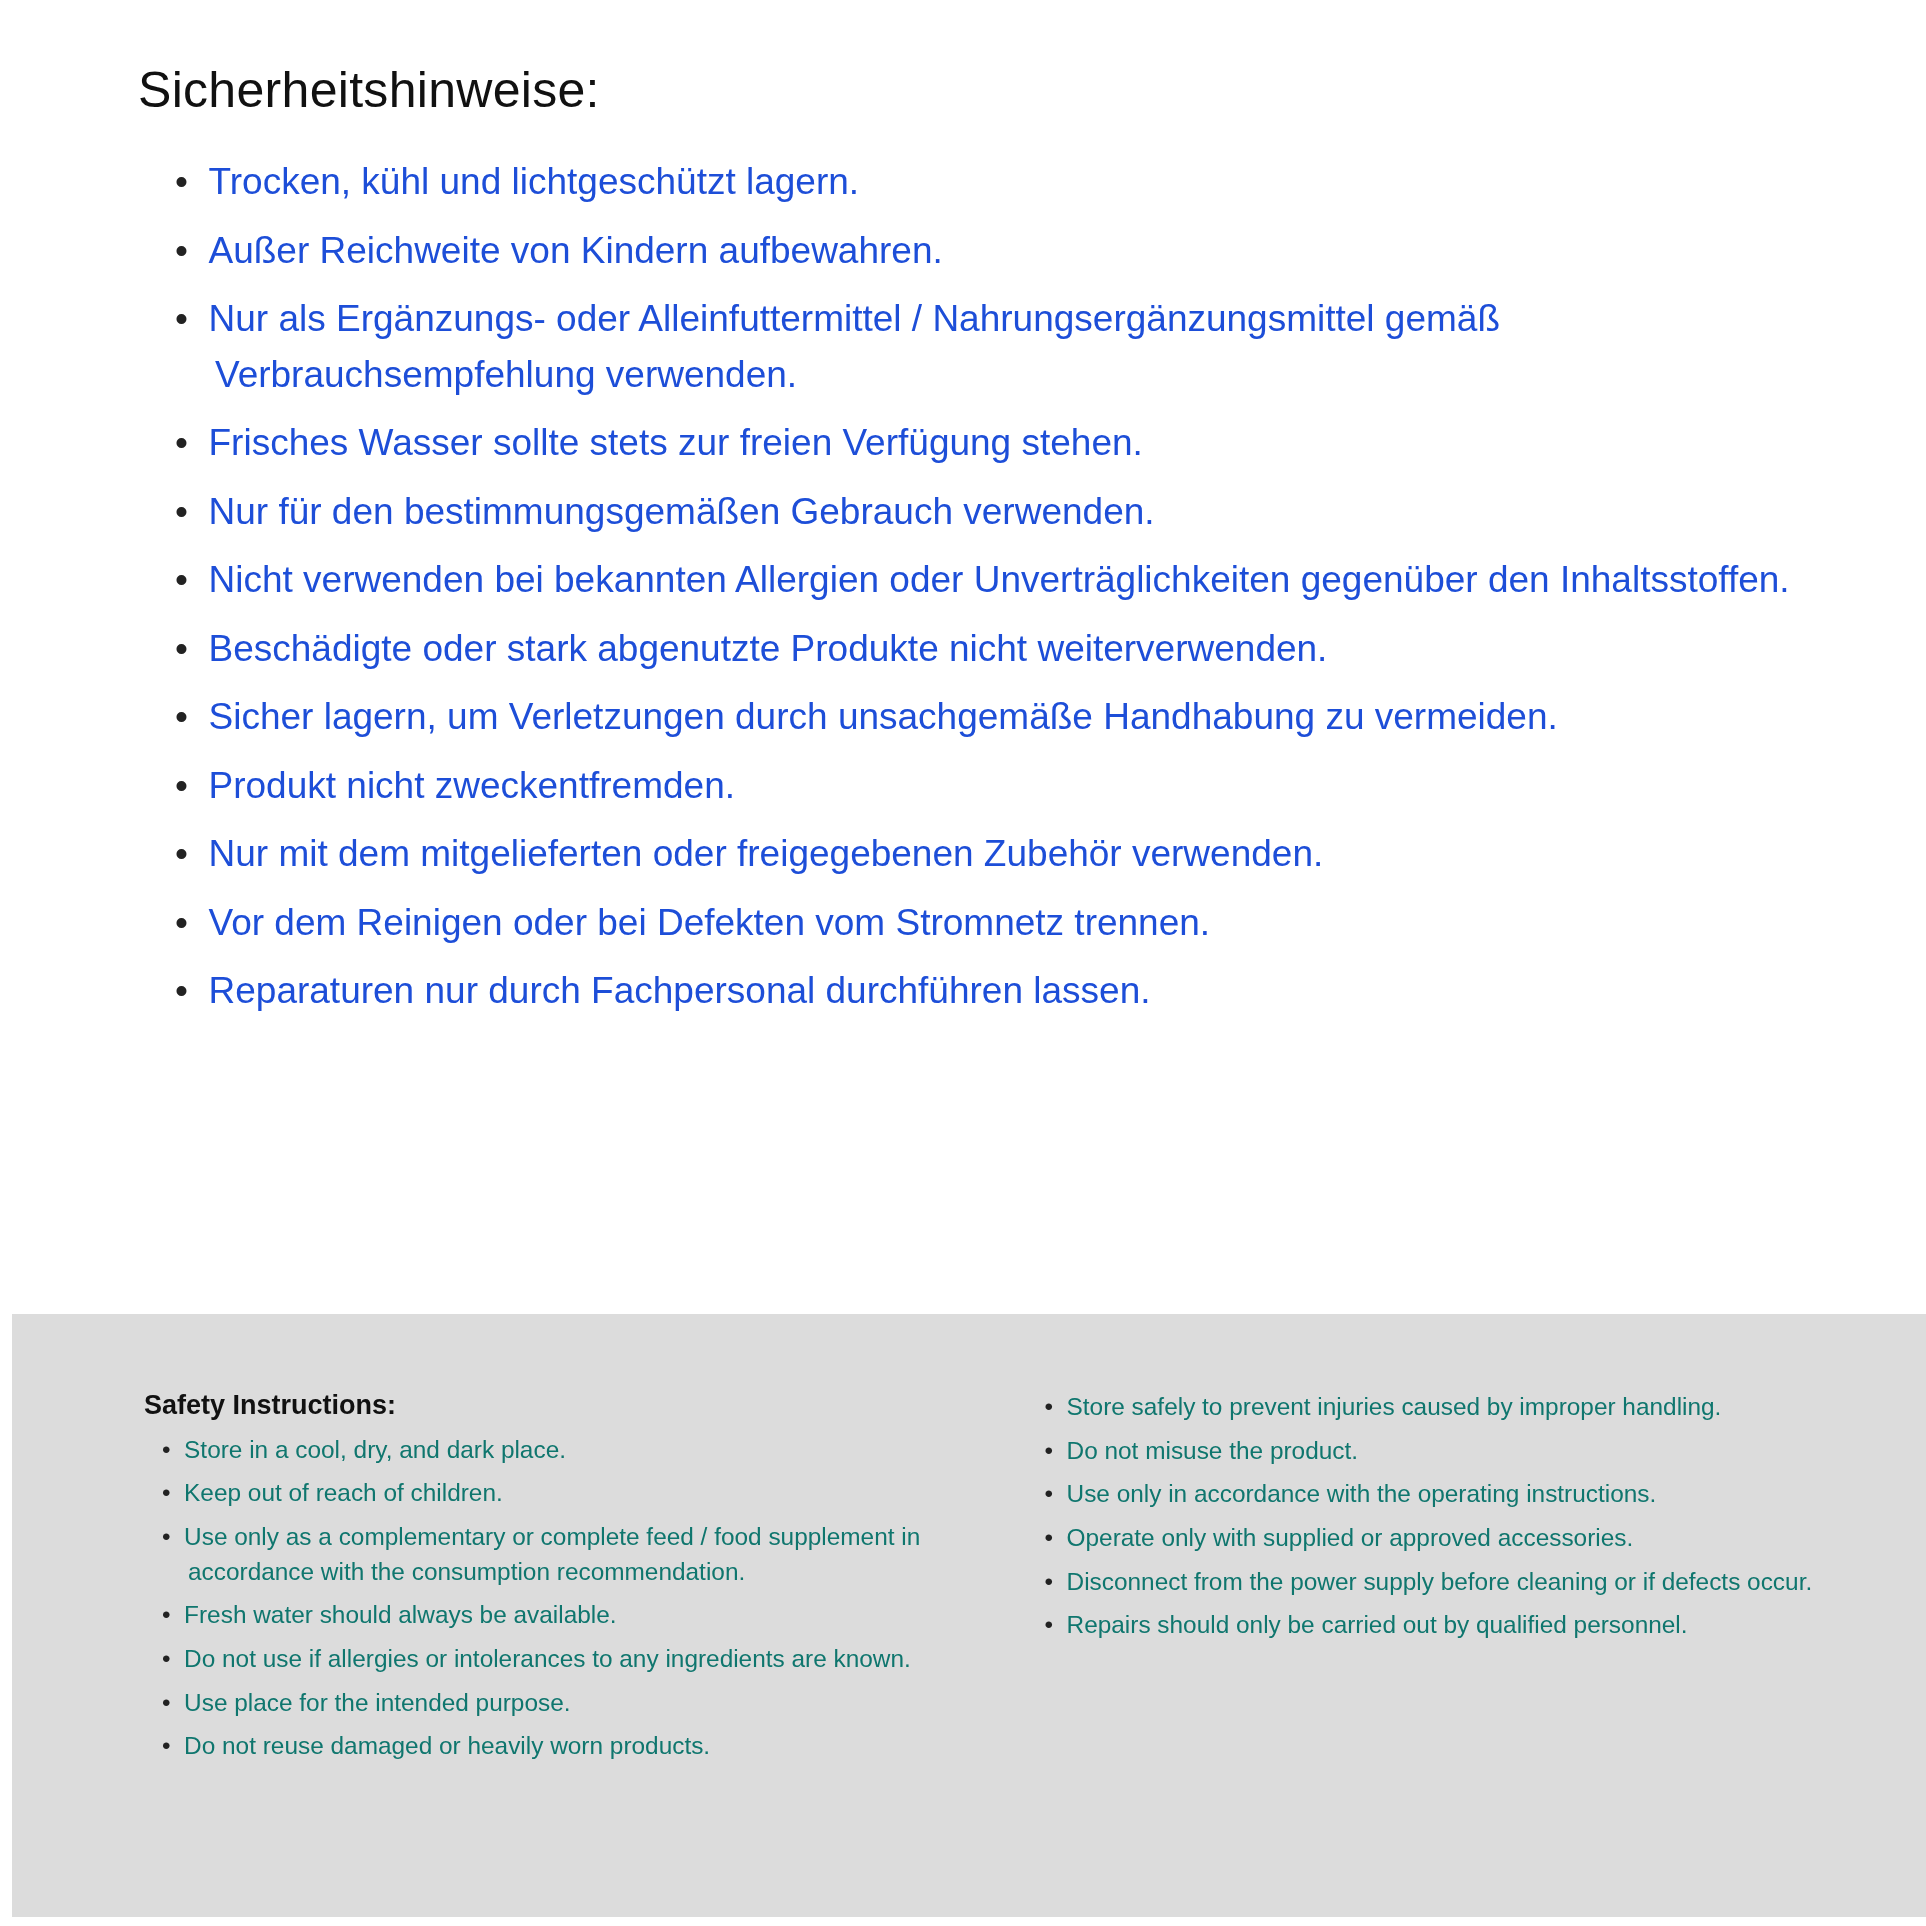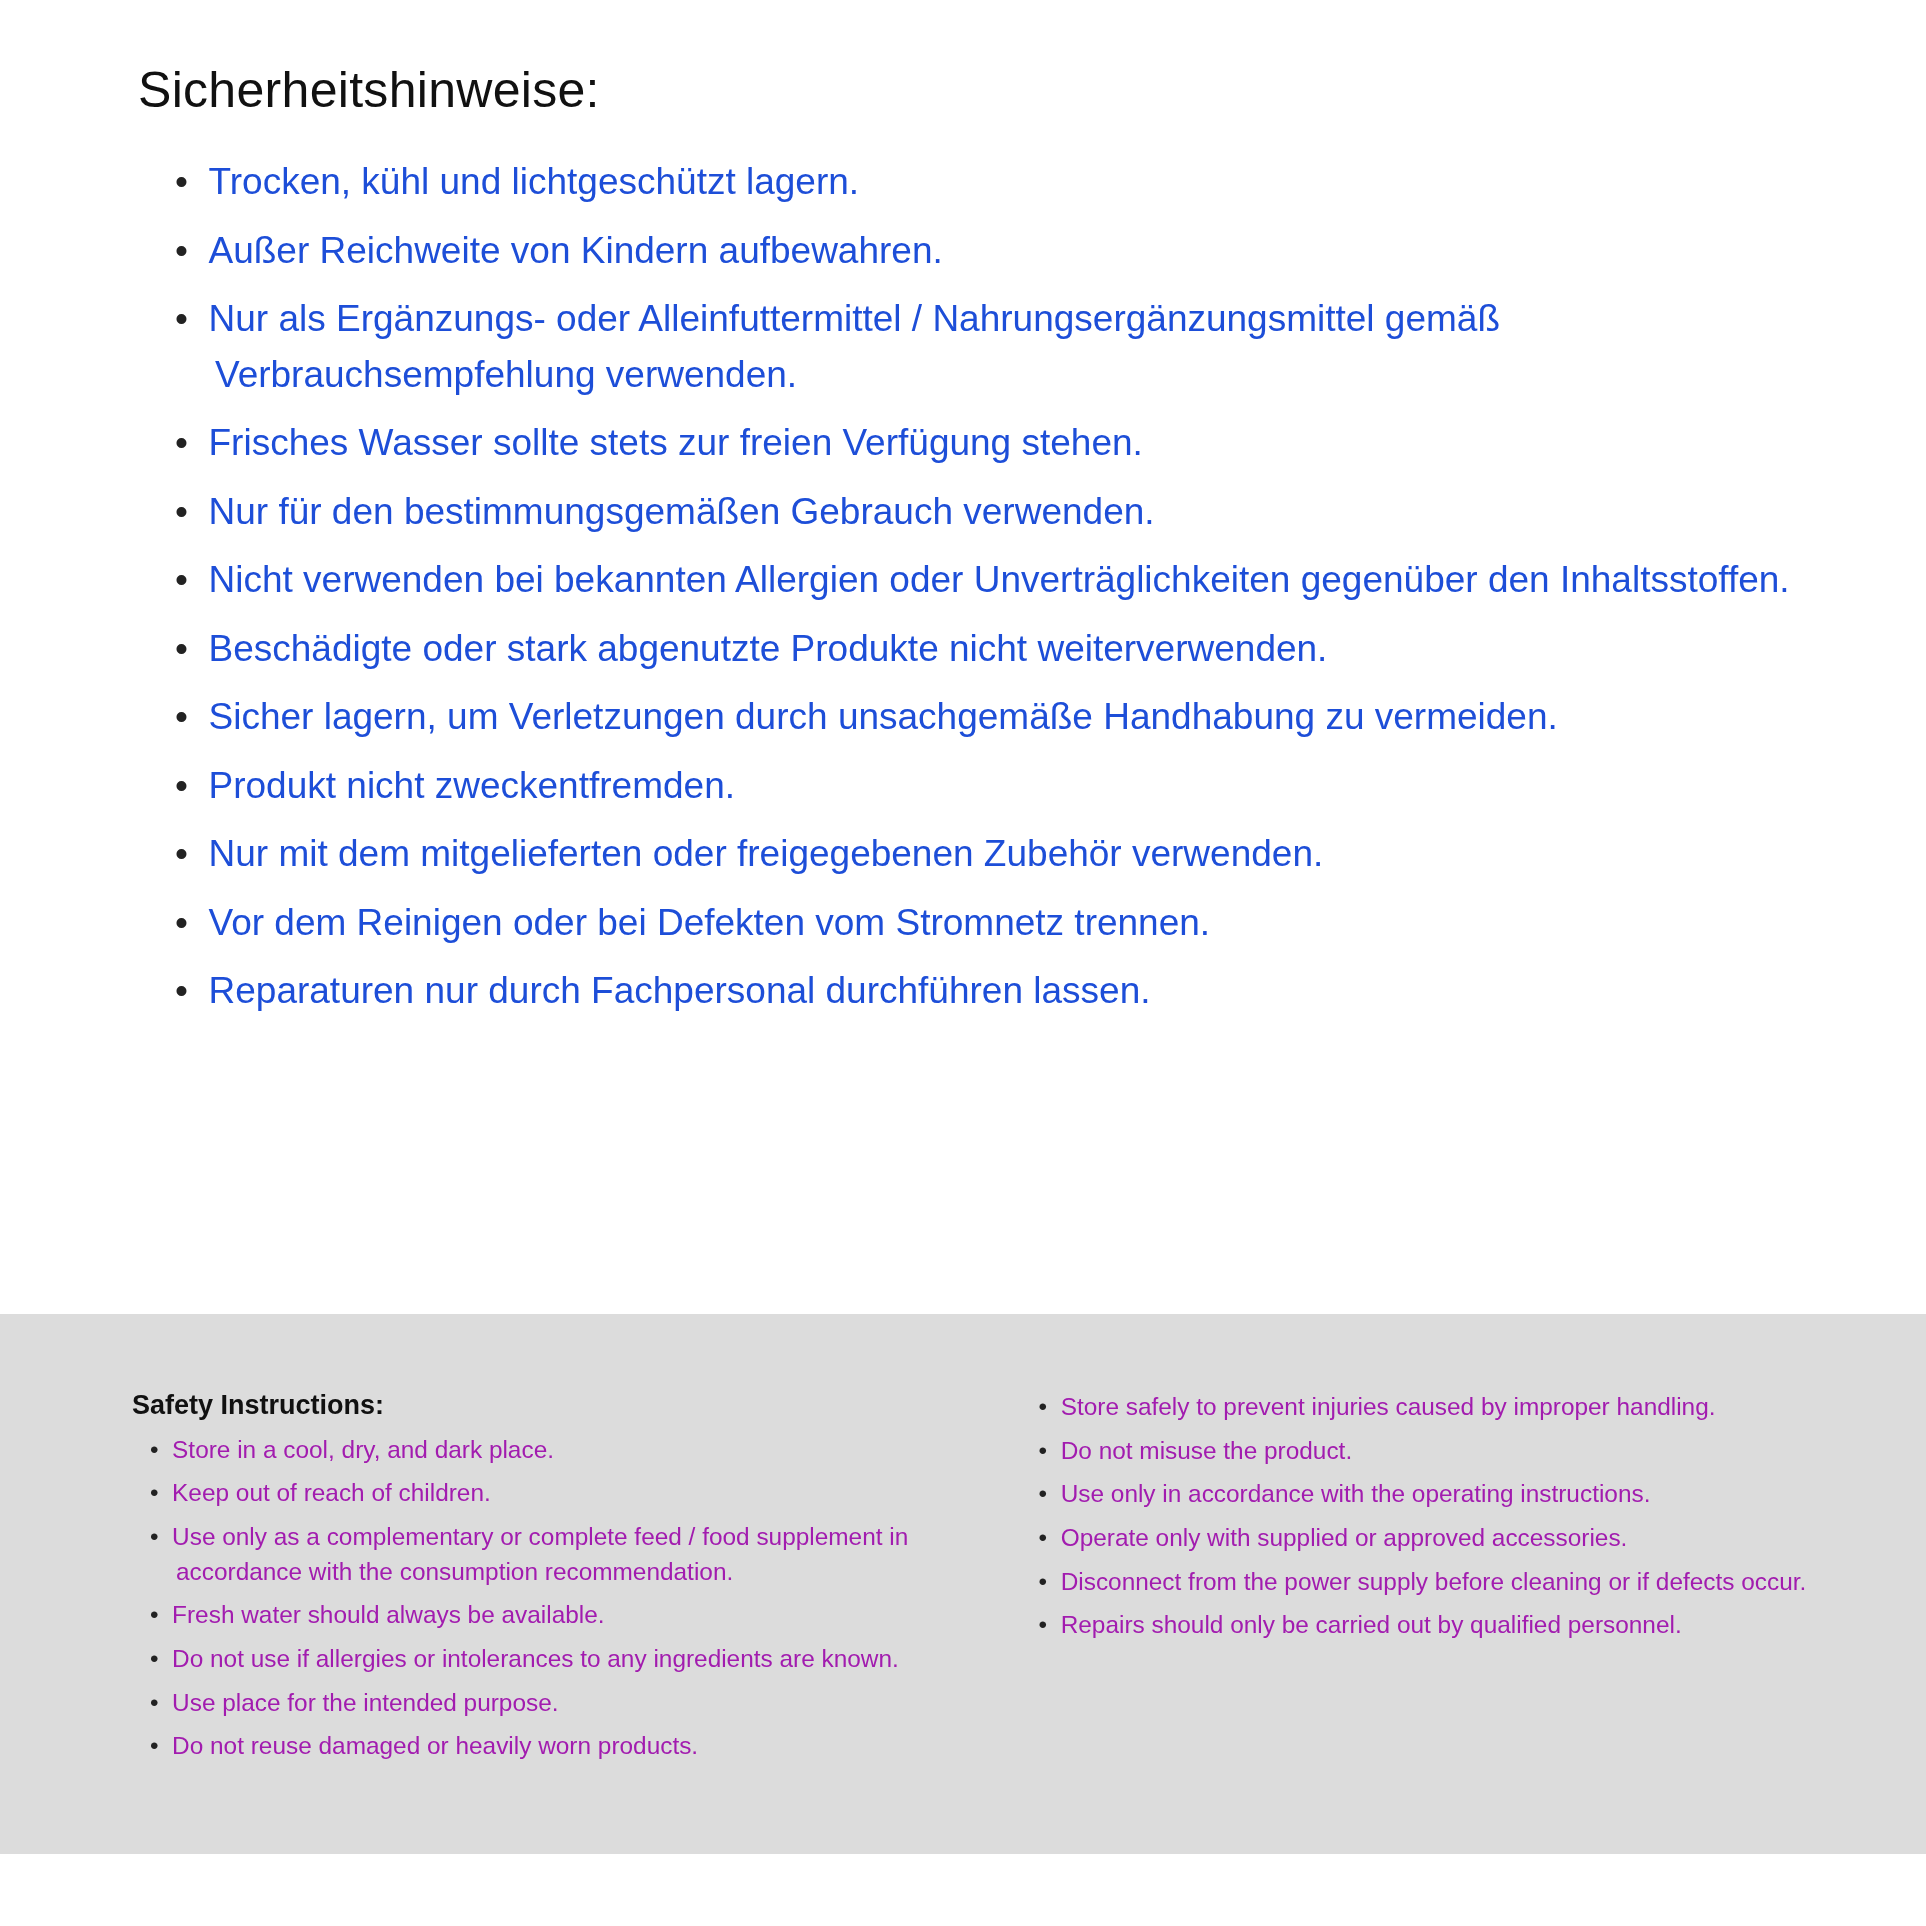--- a/index.html
+++ b/index.html
@@ -44,41 +44,42 @@
     text-indent: -40px;
     margin-bottom: 13px;
   }
   ul.de-list li::before {
     content: "\2022\00a0\00a0";
     color: #222222;
   }
   
   .section-english {
     box-sizing: border-box;
-    height: 540px;
+    height: 603px;
     background: #dcdcdc;
     padding: 76px 90px 0 132px;
     display: flex;
     gap: 71px;
+    margin-left: 12px;
   }
   .en-col-left  { width: 854px; }
   .en-col-right { width: 815px; }
   .en-title {
     font-size: 27px;
     font-weight: 700;
     color: #111111;
     margin: 0 0 11.6px 0;
   }
   ul.en-list {
     list-style: none;
     margin: 0;
     padding: 0 0 0 18px;
     font-size: 24.4px;
     line-height: 1.42;
-    color: #a21caf;
+    color: #0f766e;
   }
   ul.en-list li {
     padding-left: 26px;
     text-indent: -26px;
     margin-bottom: 9px;
   }
   ul.en-list li::before {
     content: "\2022\00a0\00a0";
     color: #222222;
   }

